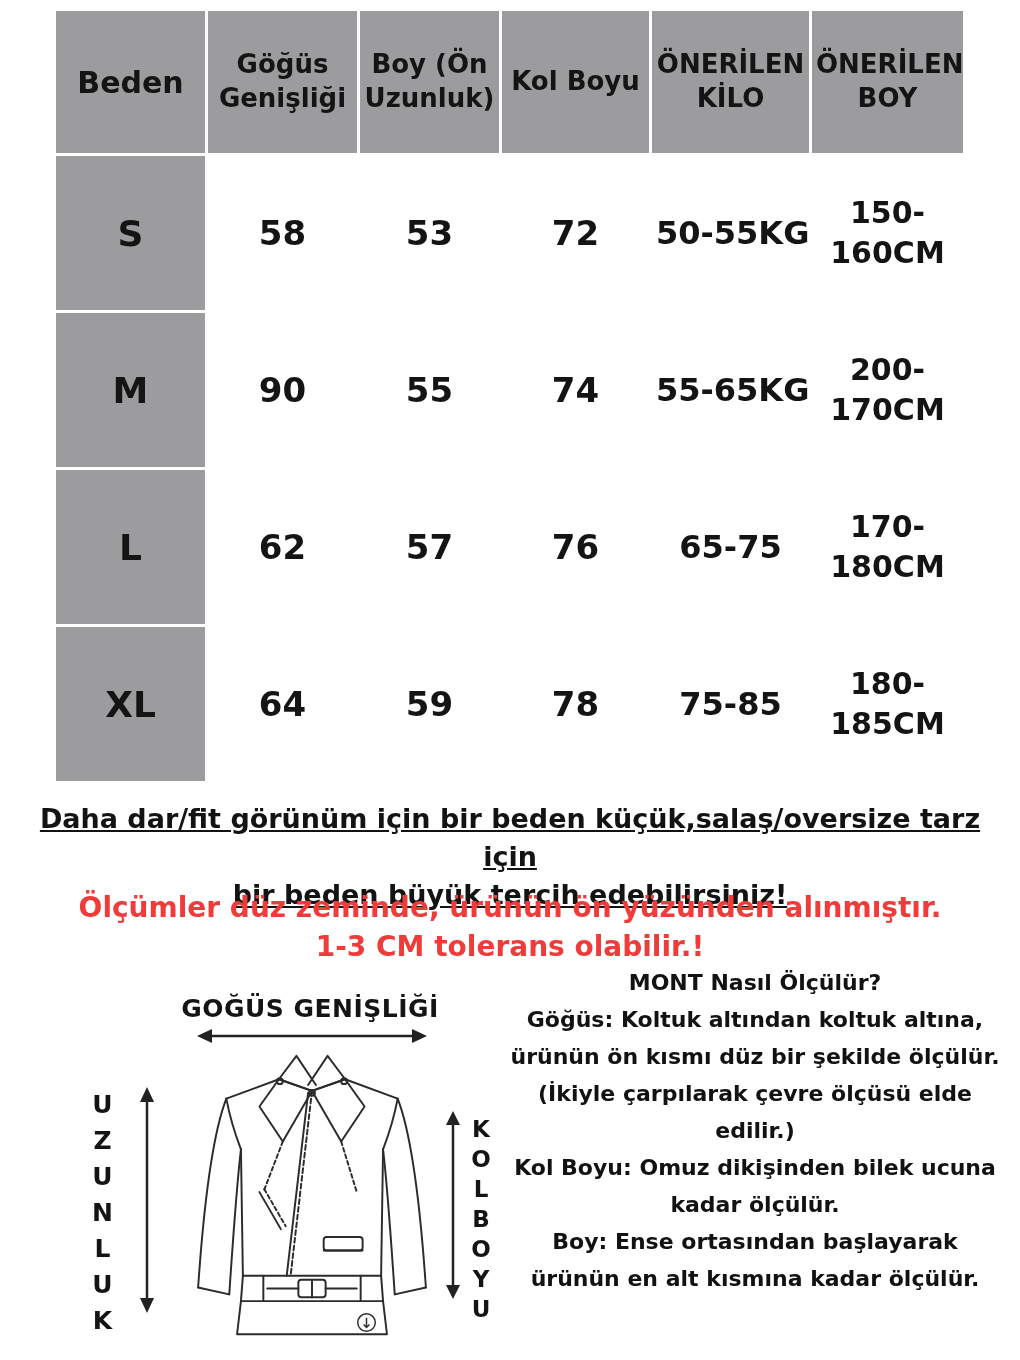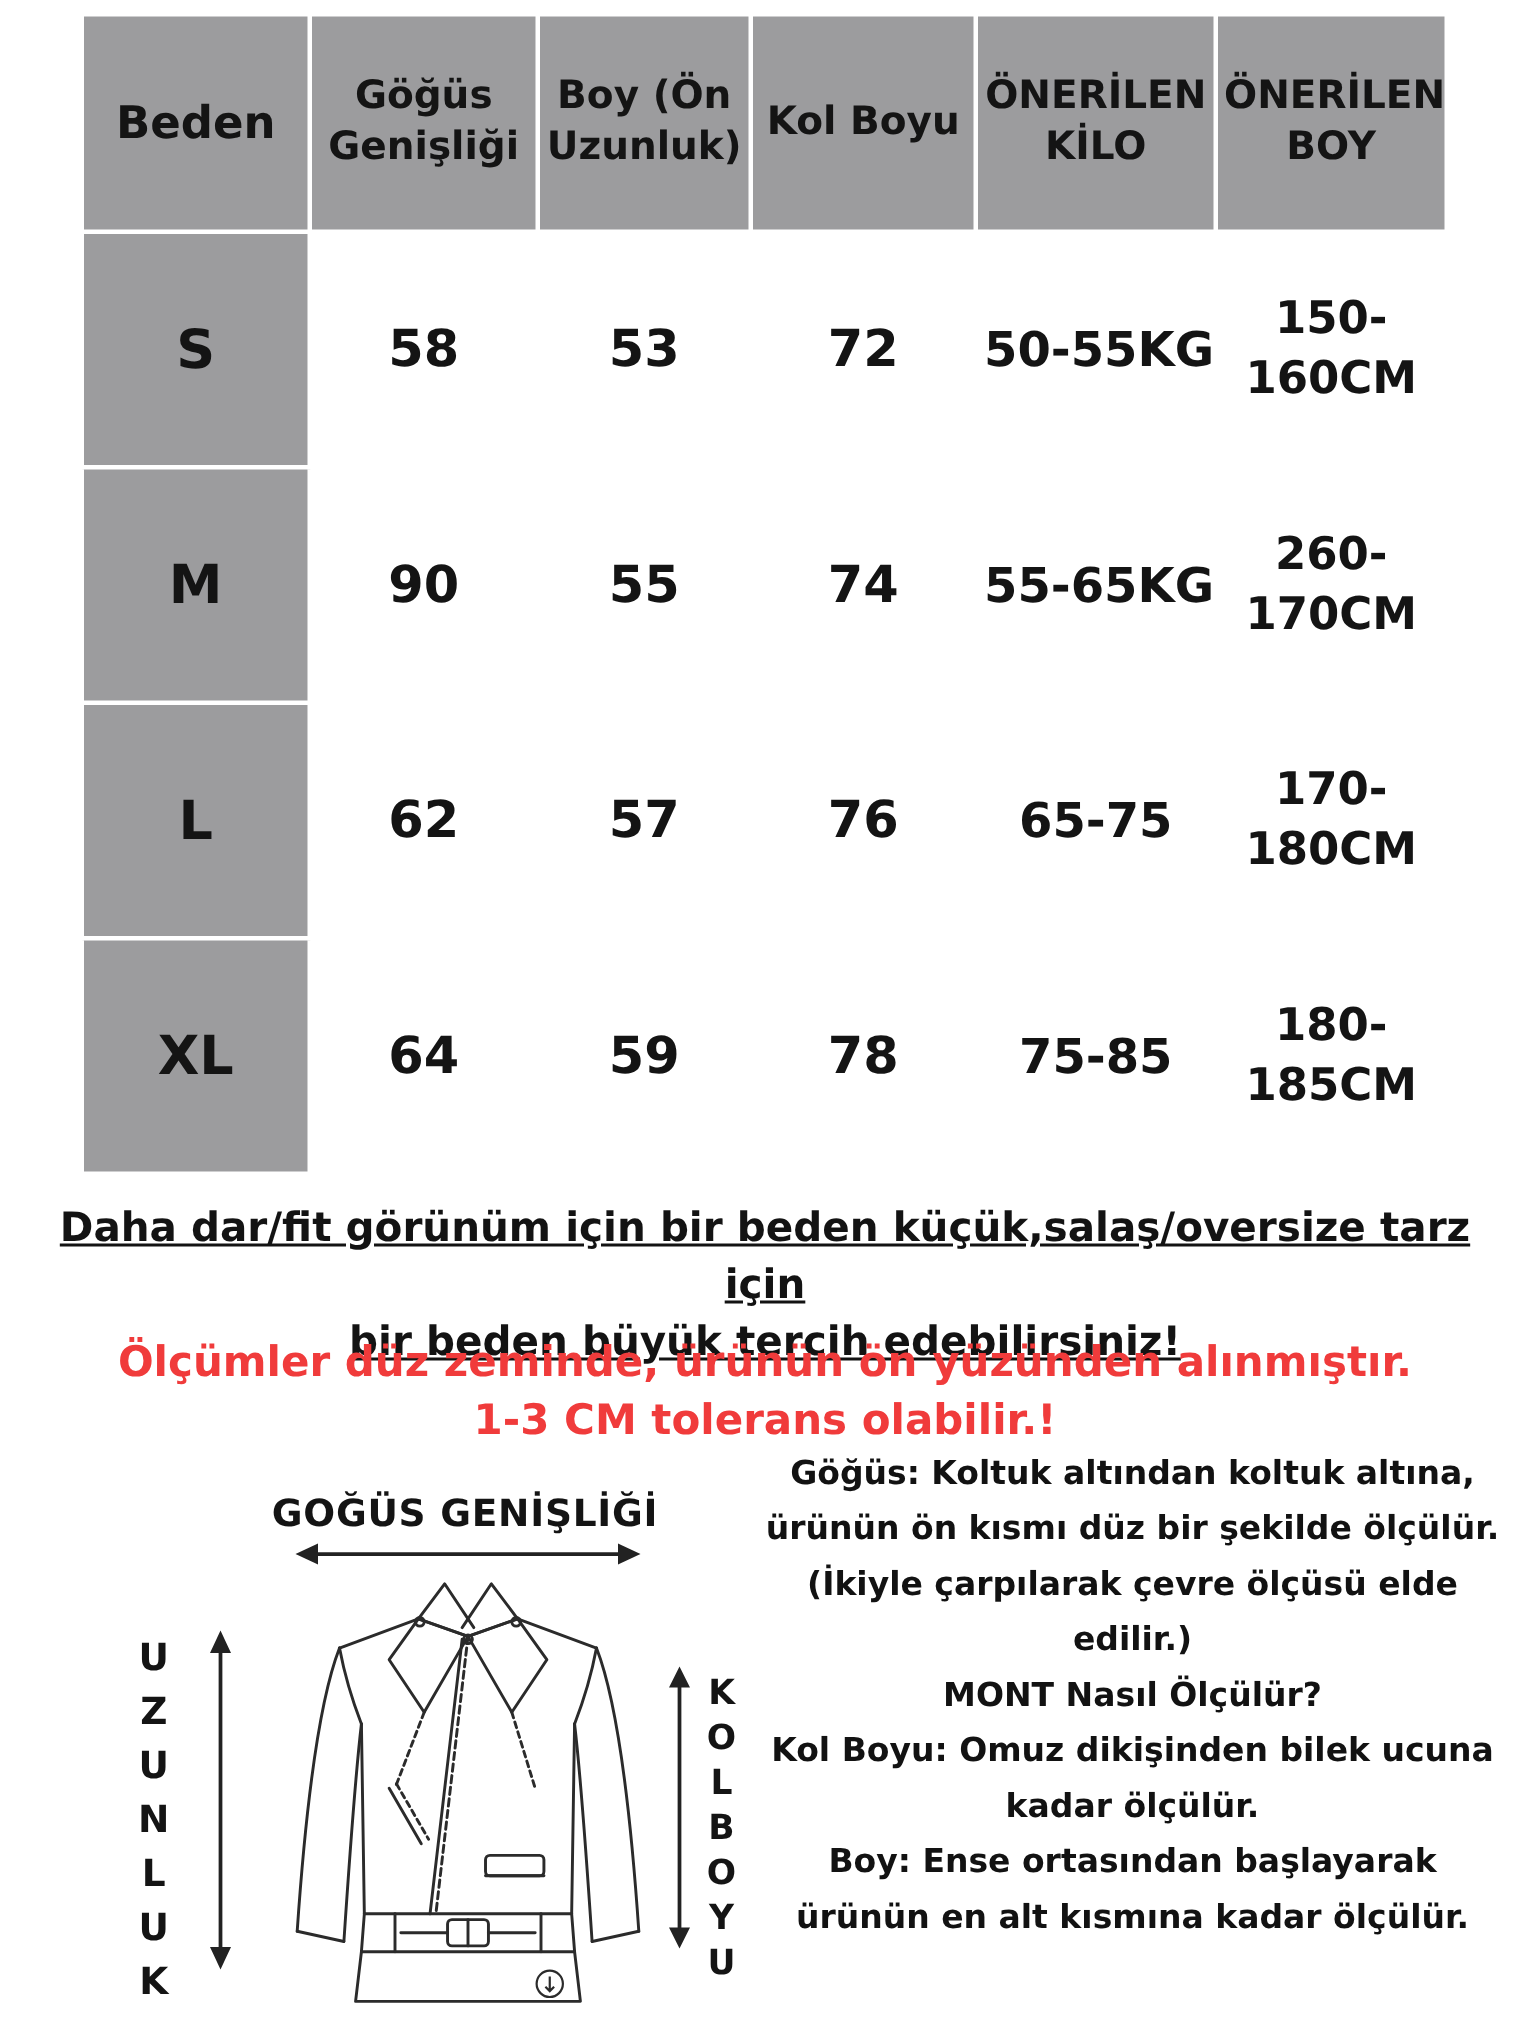--- a/index.html
+++ b/index.html
@@ -93,21 +93,21 @@
         <td>72</td>
         <td class="weight-col">50-55KG</td>
         <td class="height-col">150-160CM</td>
       </tr>
       <tr>
         <td class="gray">M</td>
         <td>90</td>
         <td>55</td>
         <td>74</td>
         <td class="weight-col">55-65KG</td>
-        <td class="height-col">260-170CM</td>
+        <td class="height-col">200-170CM</td>
       </tr>
       <tr>
         <td class="gray">L</td>
         <td>62</td>
         <td>57</td>
         <td>76</td>
         <td class="weight-col">65-75</td>
         <td class="height-col">170-180CM</td>
       </tr>
       <tr>
@@ -208,19 +208,19 @@
       <circle cx="183" cy="36" r="3"></circle>
       <circle cx="150" cy="48" r="3"></circle>
     </g>
     <g stroke="#2b2b2b" fill="none" stroke-width="1.5">
       <circle cx="206" cy="284" r="9"></circle>
       <path d="M206,279 L206,289 M203,286 L206,289 L209,286"></path>
     </g>
   </svg>
 
   <div class="instructions">
+    <p>MONT Nasıl Ölçülür?</p>
     <p>Göğüs: Koltuk altından koltuk altına, ürünün ön kısmı düz bir şekilde ölçülür. (İkiyle çarpılarak çevre ölçüsü elde edilir.)</p>
-    <p>MONT Nasıl Ölçülür?</p>
     <p>Kol Boyu: Omuz dikişinden bilek ucuna kadar ölçülür.</p>
     <p>Boy: Ense ortasından başlayarak ürünün en alt kısmına kadar ölçülür.</p>
   </div>
 
 </div>
 
 </body></html>

